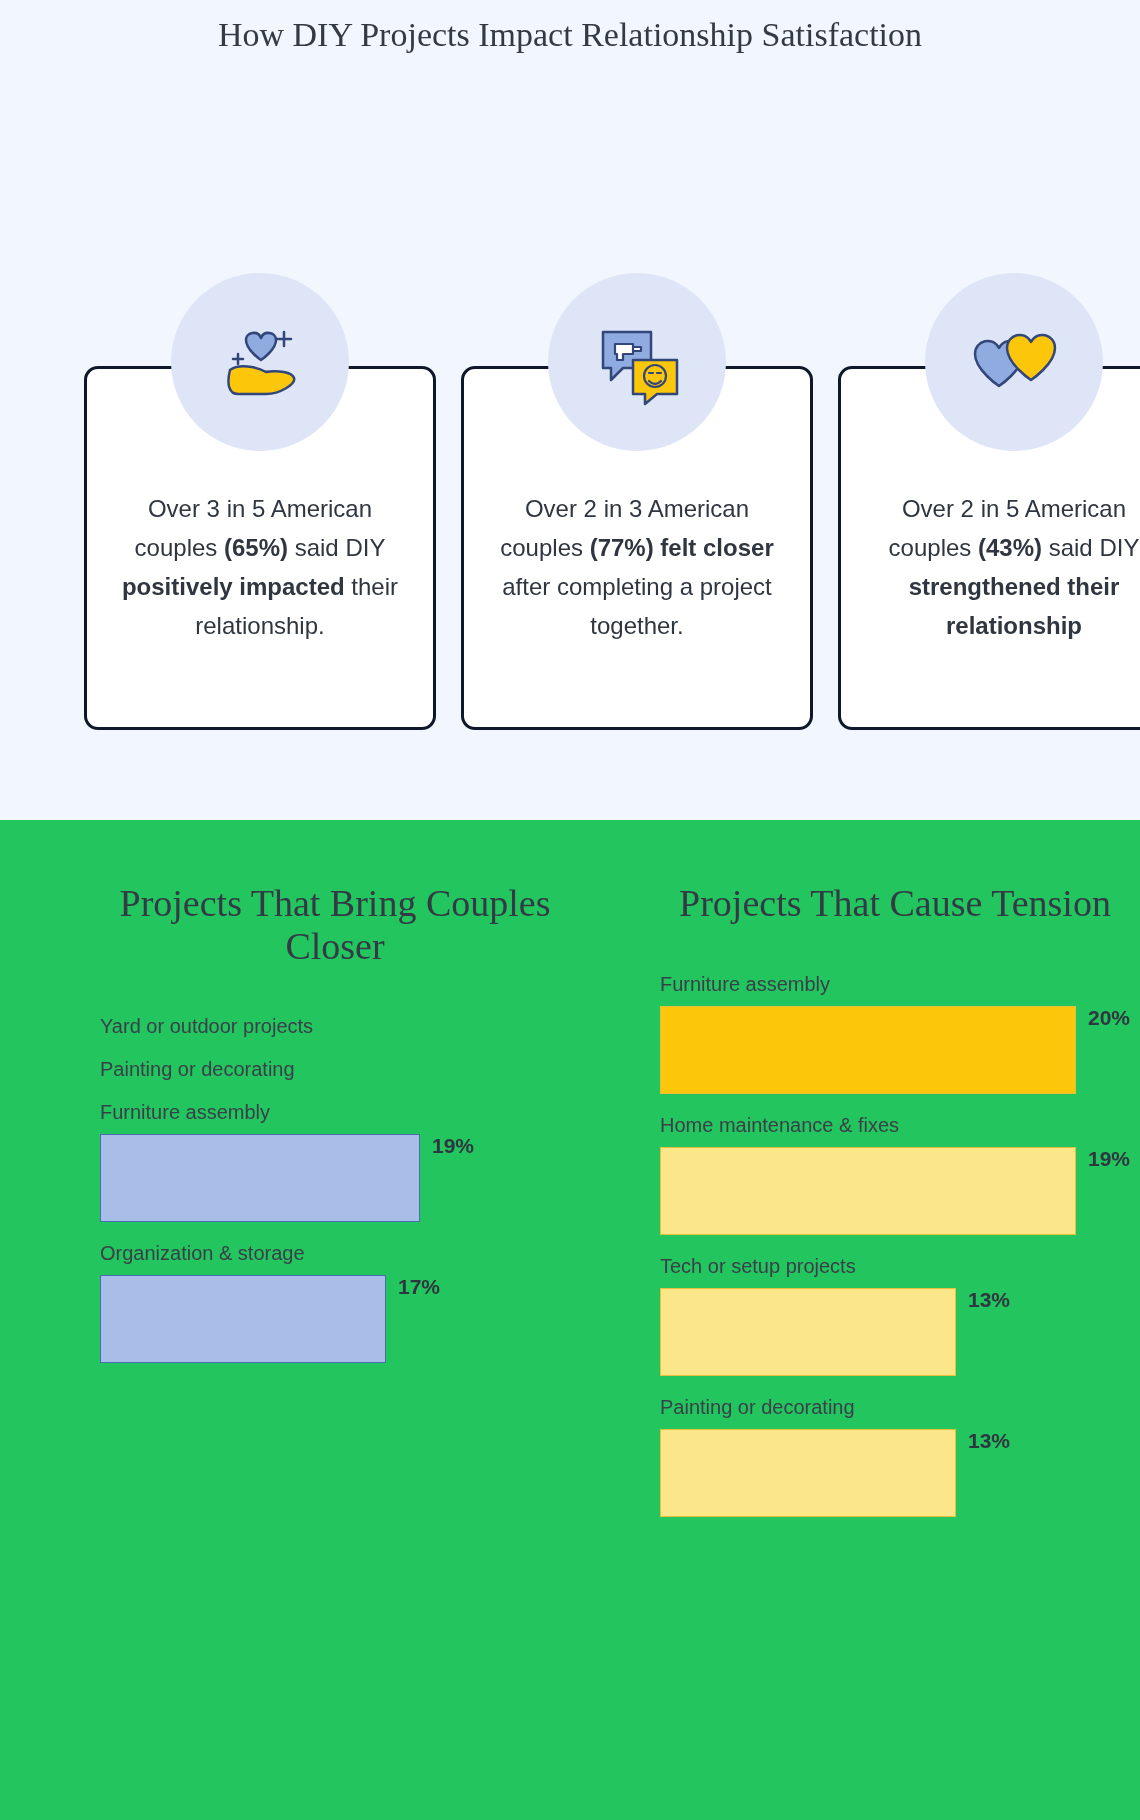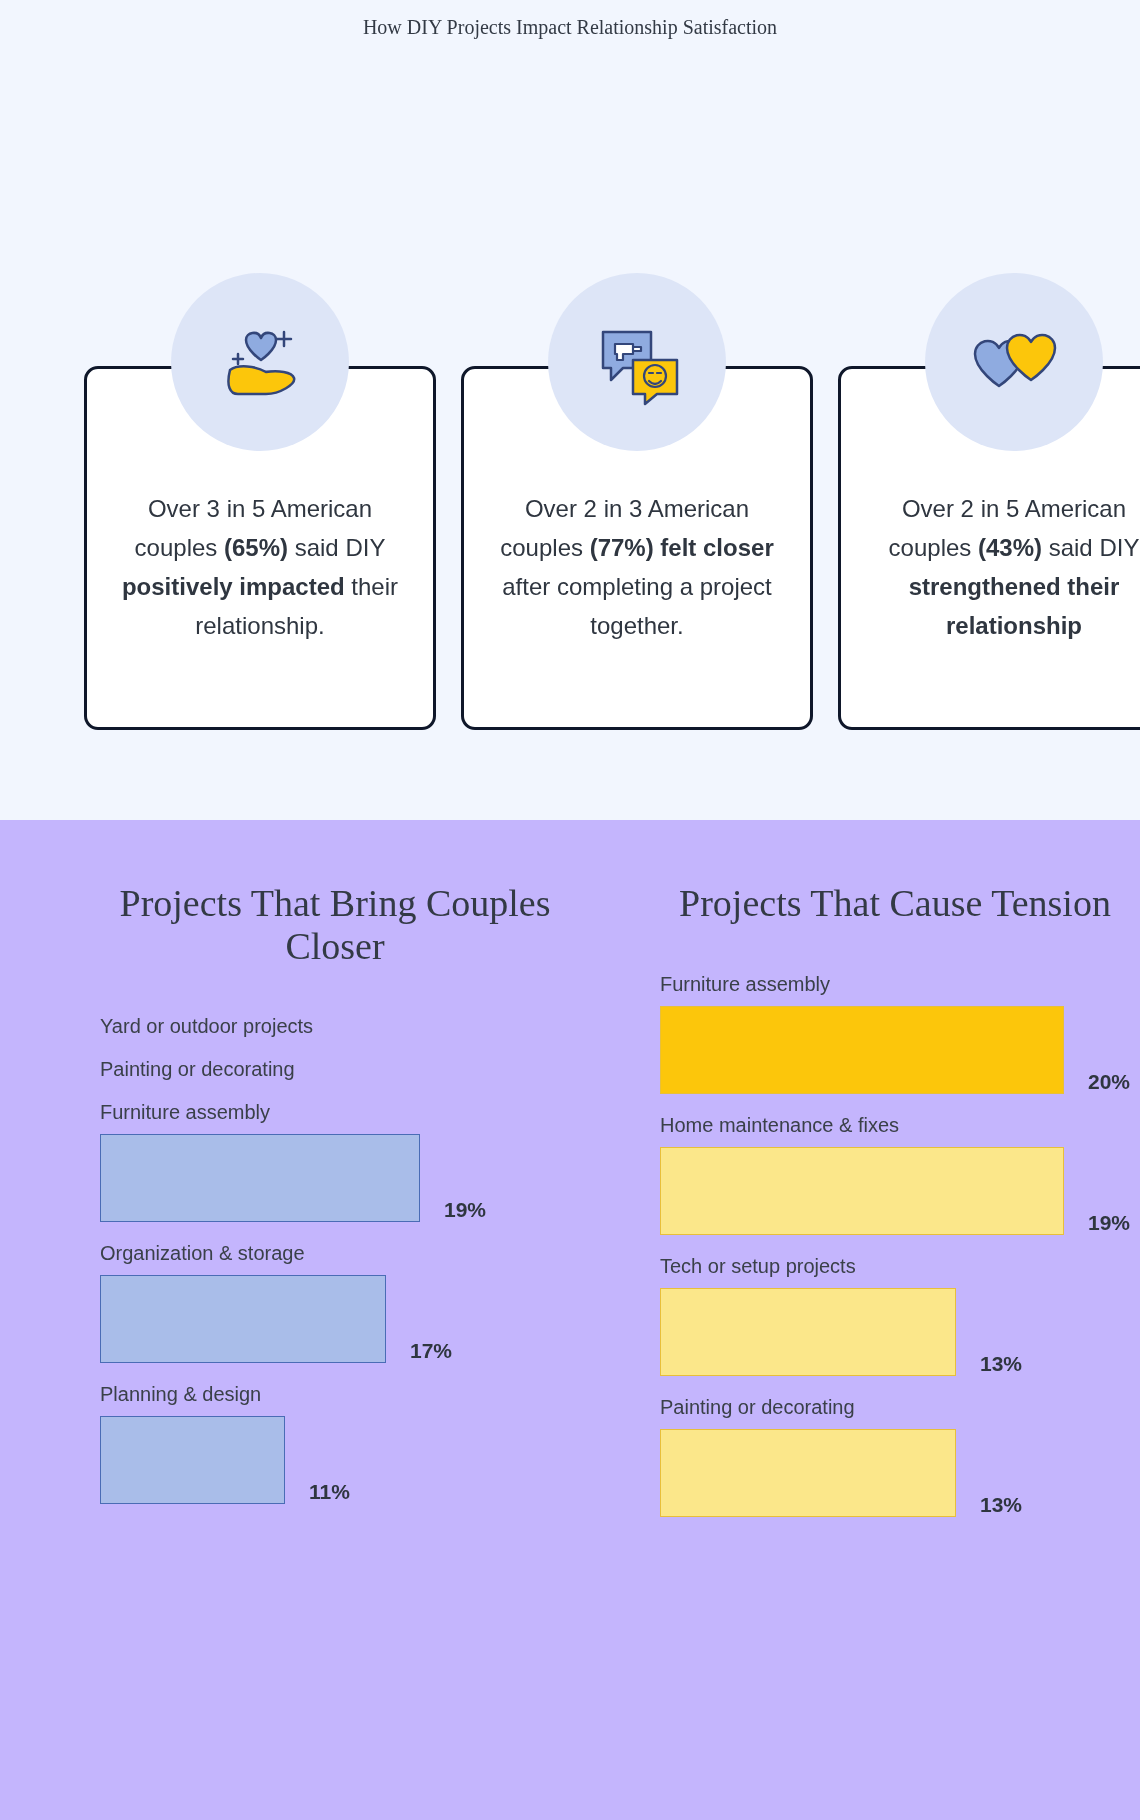--- a/index.html
+++ b/index.html
@@ -33,21 +33,21 @@
     font-family: "Liberation Serif", serif;
     font-size: 40px;
     color: #333a45;
     padding-top: 112px;
     line-height: 1.1;
     font-weight: 400;
   }
   .hero-subtitle {
     text-align: center;
     font-family: "Liberation Serif", serif;
-    font-size: 20px;
+    font-size: 34px;
     color: #333a45;
     margin-top: 16px;
     font-weight: 400;
   }
 
   .cards {
     position: absolute;
     top: 366px;
     left: 84px;
     display: flex;
@@ -88,21 +88,21 @@
     display: flex;
     align-items: center;
     justify-content: center;
   }
 
   
   .charts {
     position: relative;
     padding: 0;
     height: 1000px;
-    background: #c4b5fd;
+    background: #22c55e;
   }
   .col {
     position: absolute;
     top: 62px;
     width: 470px;
   }
   .col.left { left: 100px; }
   .col.right { left: 660px; }
 
   .col-title {
@@ -120,22 +120,21 @@
   .bar-group {
     margin-bottom: 20px;
   }
   .bar-label {
     font-size: 20px;
     color: #3a4049;
     margin-bottom: 10px;
   }
   .bar-row {
     display: flex;
-    align-items: flex-end;
-    gap: 12px;
+    align-items: flex-start;
   }
   .bar {
     height: 88px;
     box-sizing: border-box;
   }
   .bar-value {
     font-size: 21px;
     font-weight: bold;
     color: #2f3640;
     margin-left: 12px;
@@ -215,27 +214,20 @@
               <div class="bar-value">19%</div>
             </div>
           </div>
           <div class="bar-group">
             <div class="bar-label">Organization &amp; storage</div>
             <div class="bar-row">
               <div class="bar" style="width: 286px; background: rgb(169, 189, 233); border: 1px solid rgb(74, 108, 181);"></div>
               <div class="bar-value">17%</div>
             </div>
           </div>
-          <div class="bar-group">
-            <div class="bar-label">Planning &amp; design</div>
-            <div class="bar-row">
-              <div class="bar" style="width: 185px; background: rgb(169, 189, 233); border: 1px solid rgb(74, 108, 181);"></div>
-              <div class="bar-value">11%</div>
-            </div>
-          </div>
         </div>
     </div>
 
     <div class="col right">
       <div class="col-title">Projects That Cause Tension</div>
       <div class="bars">
           <div class="bar-group">
             <div class="bar-label">Furniture assembly</div>
             <div class="bar-row">
               <div class="bar" style="width: 455px; background: rgb(252, 198, 11); border: 1px solid rgb(232, 191, 58);"></div>

